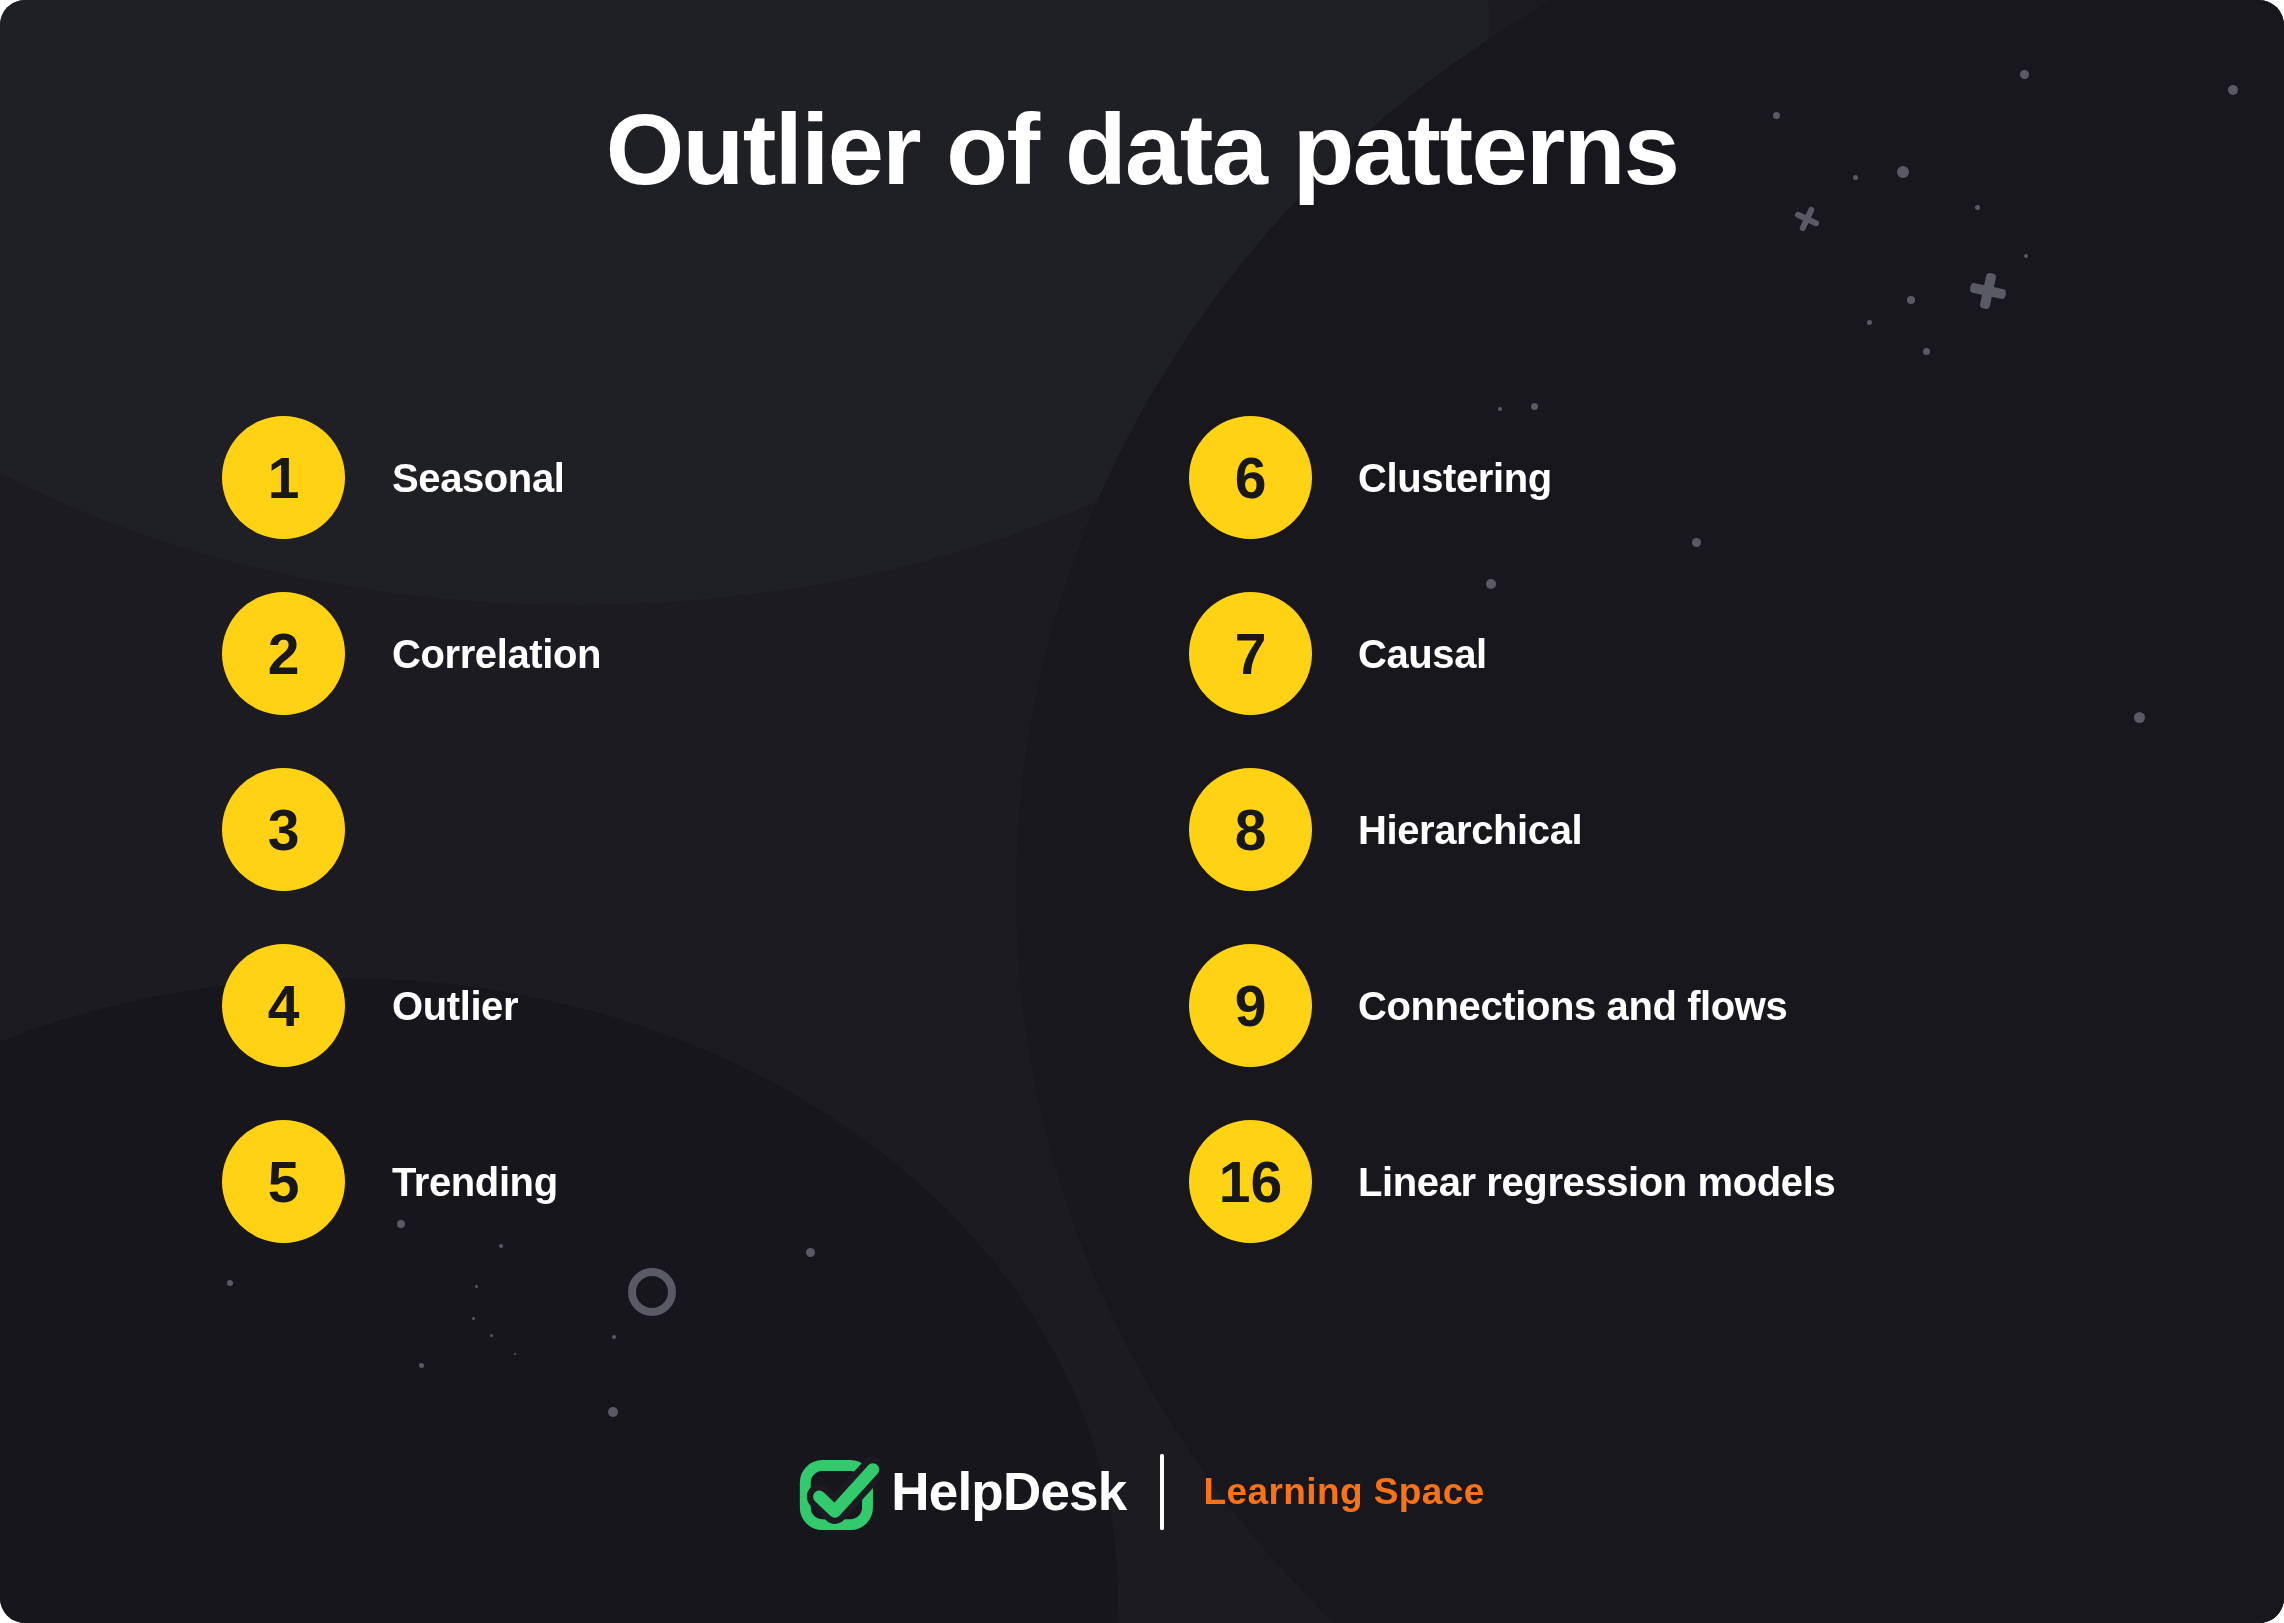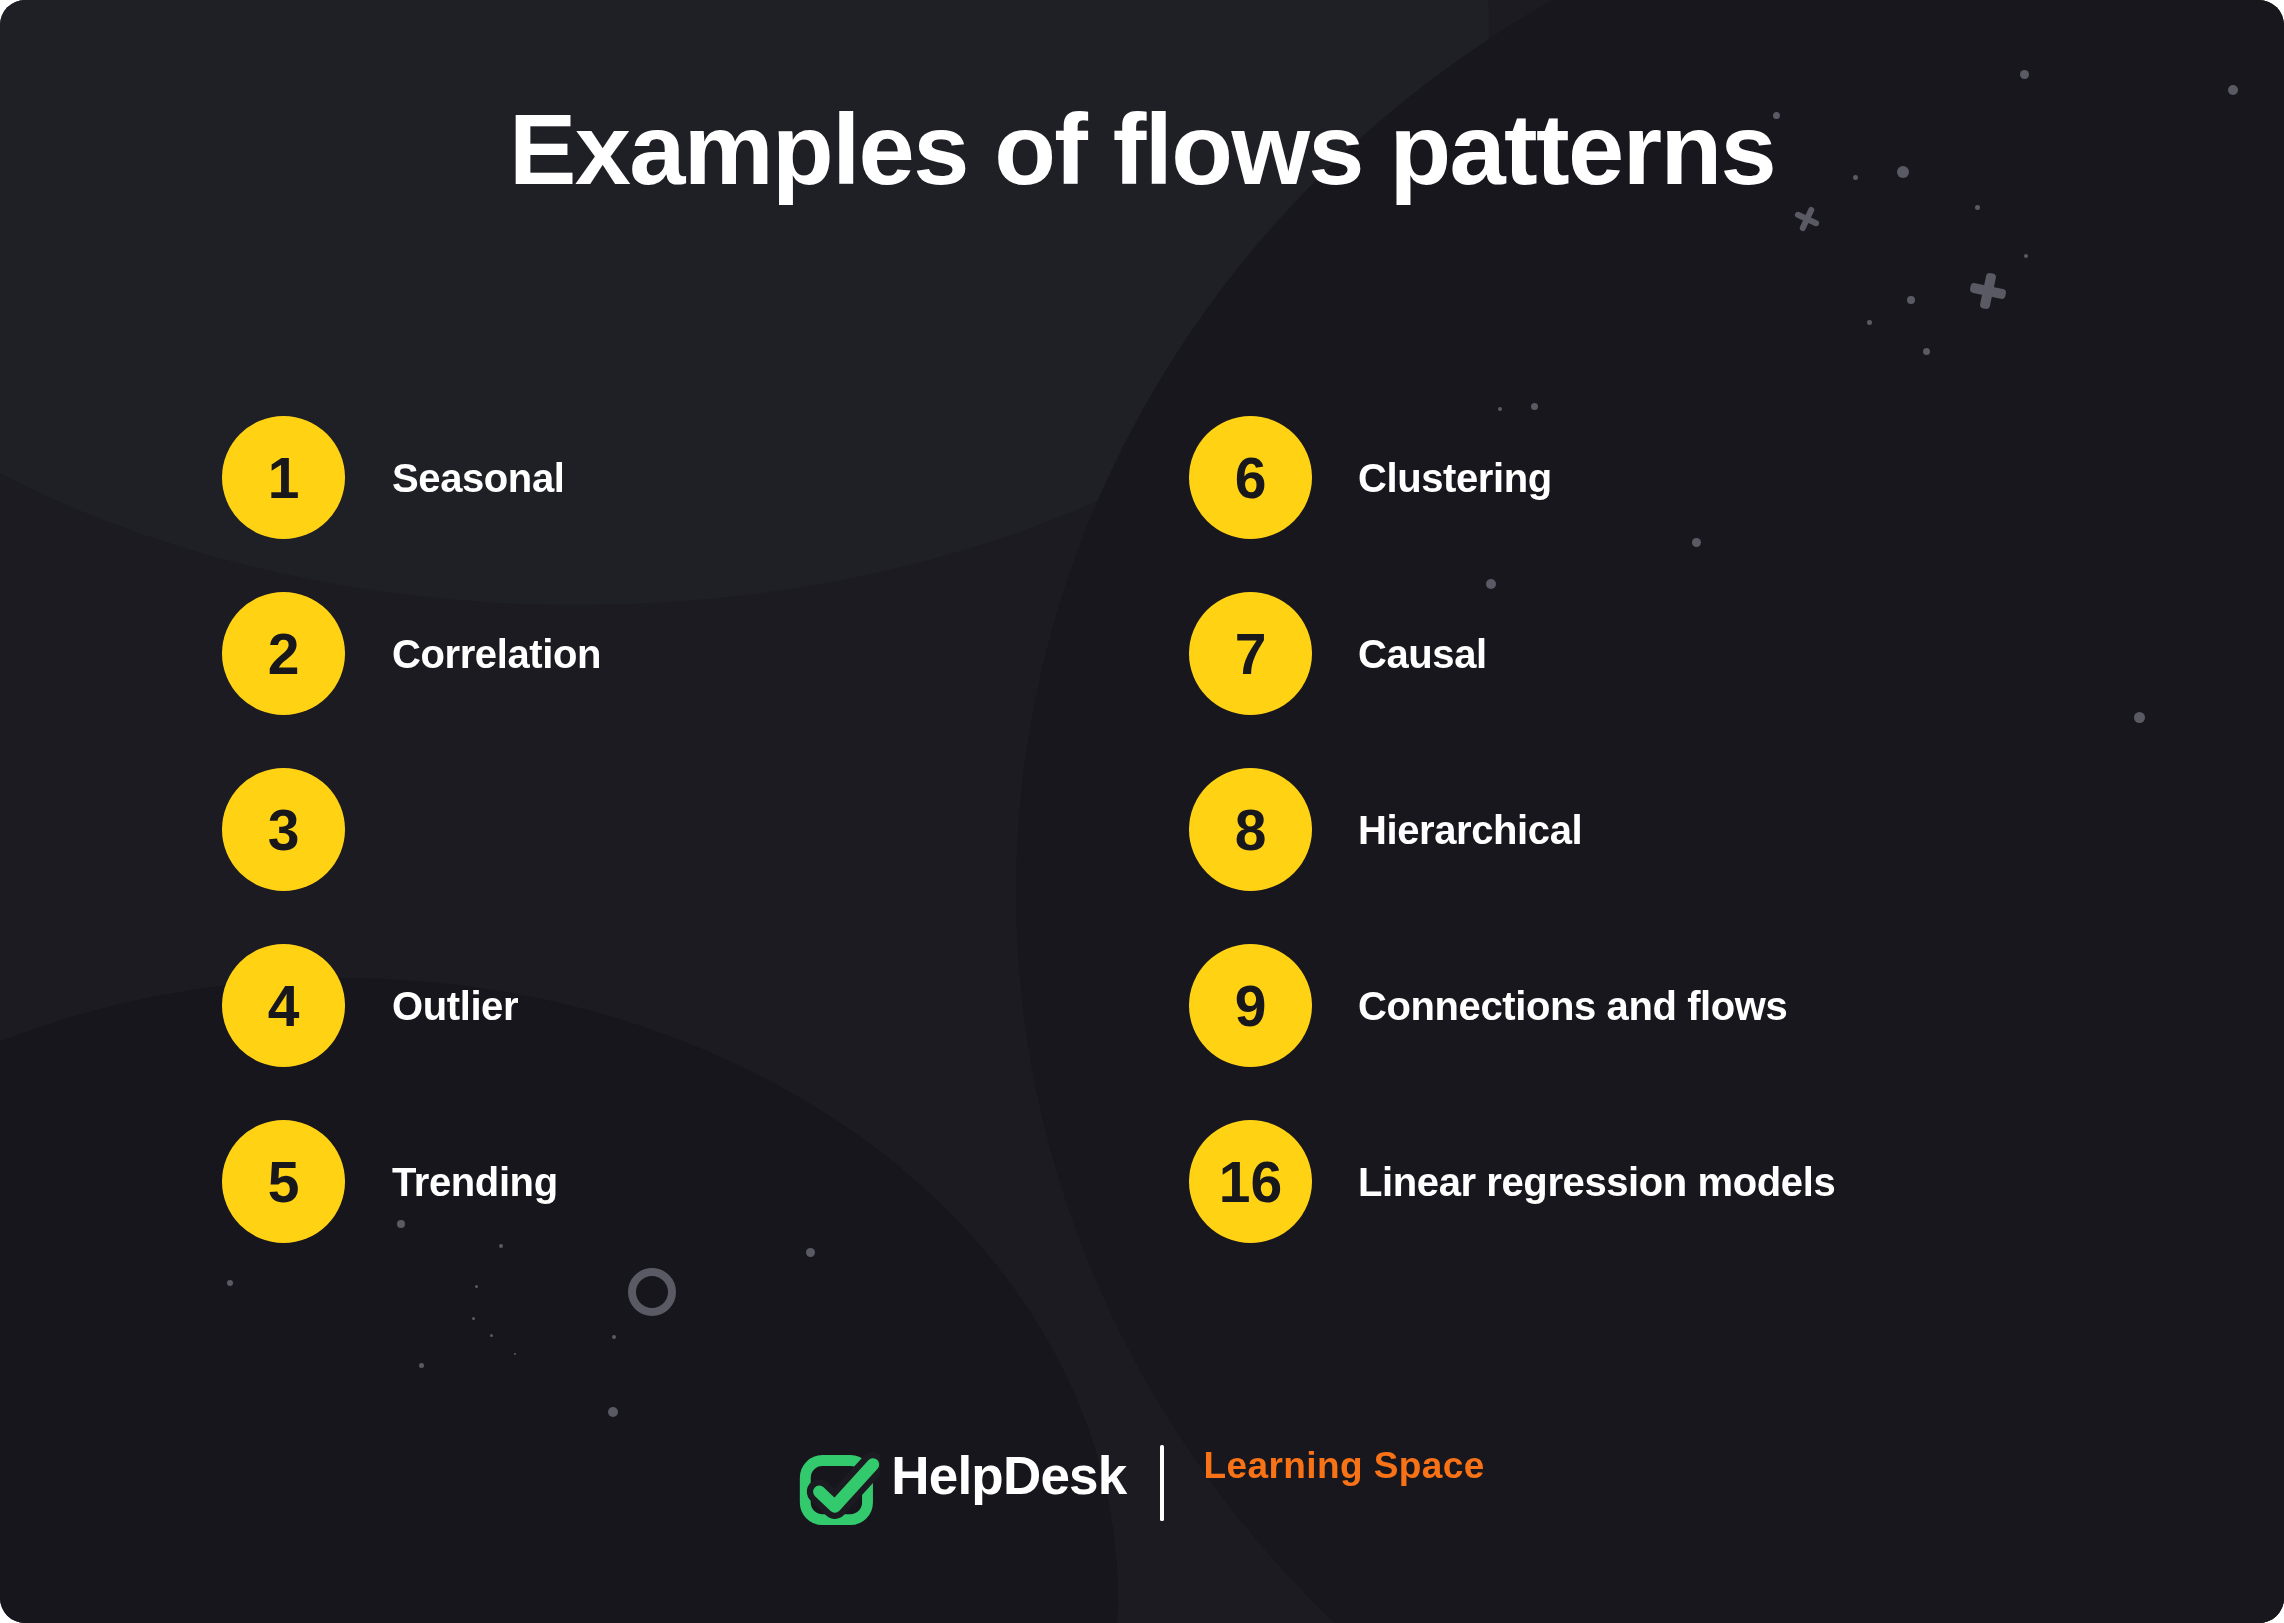--- a/index.html
+++ b/index.html
@@ -36,21 +36,21 @@
     color:#17171C;font-size:57px;font-weight:800;
   }
   .lbl{
     color:#FFFFFF;font-size:40px;font-weight:800;letter-spacing:-0.4px;line-height:1.2;
   }
   .col-left .lbl{margin-left:47px;}
   .col-right .lbl{margin-left:46px;max-width:590px;}
   
   .footer{
     position:absolute;left:0;top:1445px;width:100%;height:93px;
-    display:flex;justify-content:center;
+    display:flex;align-items:center;justify-content:center;
   }
   .logo-icon{flex:0 0 auto;display:block;}
   .brand{color:#FFFFFF;font-size:53px;font-weight:800;letter-spacing:-0.8px;margin-left:11px;}
   .divider{width:3.1px;height:76px;background:#FFFFFF;margin-left:34px;border-radius:1.6px;}
   .tagline{color:#f97316;font-size:37px;font-weight:700;letter-spacing:0.4px;margin-left:40px;}
 </style>
 </head>
 <body>
 
 <div class="stage">
@@ -84,21 +84,21 @@
     <div class="dot" style="left:490px;top:1334px;width:3.1px;height:3.1px;"></div>
     <div class="dot" style="left:514px;top:1353px;width:2.3px;height:2.3px;"></div>
     <div class="dot" style="left:419px;top:1363px;width:4.7px;height:4.7px;"></div>
     <div class="dot" style="left:612px;top:1335px;width:3.9px;height:3.9px;"></div>
     <div class="dot" style="left:608px;top:1407px;width:10px;height:10px;"></div>
     <div class="dot" style="left:806px;top:1248px;width:9.3px;height:9.3px;"></div>
     <div class="ring" style="left:628px;top:1268px;"></div>
     <div class="spark" style="left:1794px;top:206px;width:26px;height:26px;transform:rotate(25deg);"></div>
     <div class="spark" style="left:1970px;top:273px;width:36px;height:36px;transform:rotate(12deg);"></div>
 
-    <h1 class="title">Examples of flows patterns</h1>
+    <h1 class="title">Outlier of data patterns</h1>
 
     <div class="row col-left" style="left:222px;top:416px;">
       <div class="num">1</div>
       <div class="lbl">Seasonal</div>
     </div>
     <div class="row col-left" style="left:222px;top:592px;">
       <div class="num">2</div>
       <div class="lbl">Correlation</div>
     </div>
     <div class="row col-left" style="left:222px;top:768px;">

